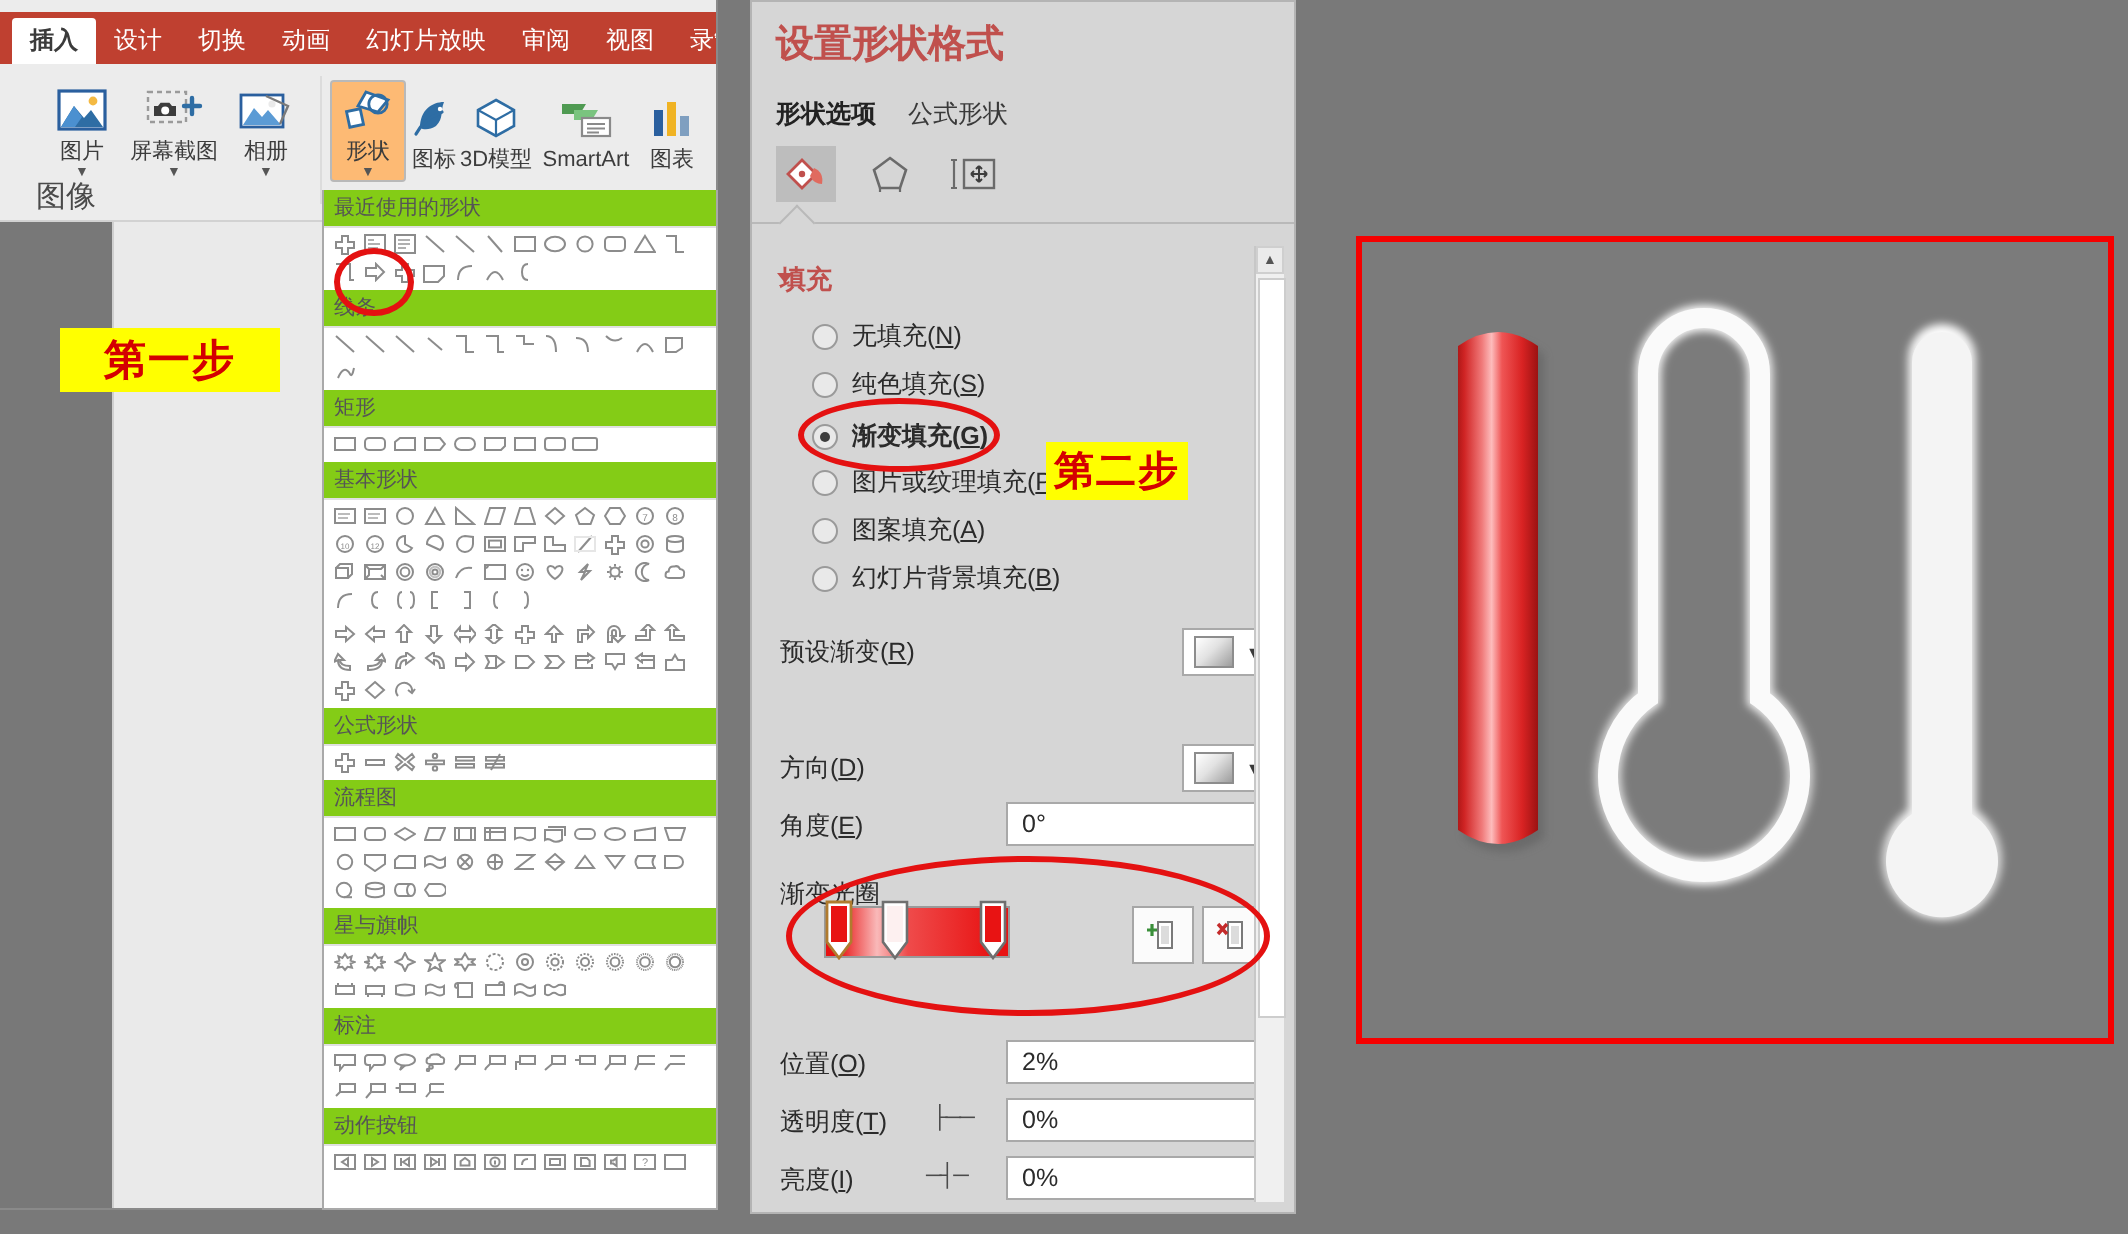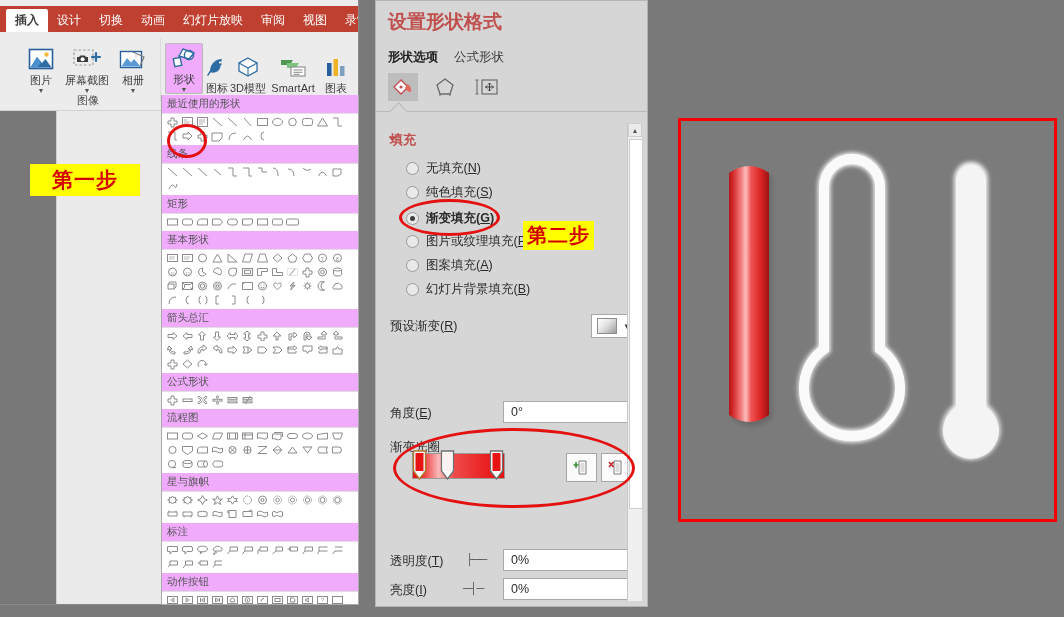--- a/index.html
+++ b/index.html
@@ -17,34 +17,34 @@
 
   .ribbon-tabs{position:absolute;left:0;top:6px;width:358px;height:26px;background:#c0392b;
     background:#bf4030;display:flex;align-items:flex-end;}
   .tab{color:#fff;font-size:12px;padding:4px 9px 5px 9px;white-space:nowrap;line-height:14px;}
   .tab.active{background:#ffffff;color:#3b3b3b;font-weight:bold;border-top-left-radius:2px;border-top-right-radius:2px;}
   .tab.first{margin-left:6px;}
 
   .ribbon-body{position:absolute;left:0;top:32px;width:358px;height:78px;background:#ececec;
     border-bottom:1px solid #d2d2d2;}
   .grp{position:absolute;top:0;height:78px;}
-  .grp-items{display:flex;align-items:flex-end;height:58px;padding-top:4px;}
-  .grp-label{position:absolute;bottom:2px;width:100%;text-align:center;font-size:11px;color:#4a4a4a;}
+  .grp-items{display:flex;align-items:center;height:58px;padding-top:4px;}
+  .grp-label{position:absolute;bottom:2px;width:100%;font-size:15px;color:#4a4a4a;}
   .grp-sep{position:absolute;top:6px;width:1px;height:64px;background:#dcdcdc;}
 
   .btn{width:46px;display:flex;flex-direction:column;align-items:center;cursor:default;}
   .btn .ico{height:28px;display:flex;align-items:center;justify-content:center;}
   .btn .cap{font-size:11px;color:#3c3c3c;text-align:center;line-height:12px;margin-top:1px;white-space:nowrap;}
   .btn .caret{font-size:7px;color:#555;line-height:7px;margin-top:1px;}
-  .btn.pressed{background:#f0abfc;border:1px solid #b9b9b9;border-radius:2px;}
+  .btn.pressed{background:#fdba74;border:1px solid #b9b9b9;border-radius:2px;}
 
   
   .gallery{position:absolute;left:161px;top:95px;width:196px;height:509px;background:#fff;
     border:1px solid #a9a9a9;border-top:none;overflow:hidden;}
-  .gal-head{background:#f0abfc;color:#555;font-size:10.5px;padding:2px 5px;border-bottom:1px solid #e0e0e0;}
+  .gal-head{background:#84cc16;color:#555;font-size:10.5px;padding:2px 5px;border-bottom:1px solid #e0e0e0;}
   .gal-row{display:flex;flex-wrap:wrap;padding:1px 3px 2px 3px;}
   .shp{width:15px;height:14px;display:flex;align-items:center;justify-content:center;}
   .shp svg{display:block;}
 
   .yellow-note{position:absolute;background:#ffff00;color:#d40000;font-weight:bold;
     font-family:"DejaVu Sans",sans-serif;letter-spacing:1px;white-space:nowrap;}
 
   
   .pane{position:absolute;left:375px;top:0;width:271px;height:605px;background:#d6d6d6;
     border:1px solid #b4b4b4;overflow:hidden;}
@@ -685,21 +685,20 @@
             <path d="M5 1 Q3 1 3 5 Q3 9 5 9" fill="none" stroke="#8c8c8c"></path>
           </svg>
         </div>
       <div class="shp">
           <svg width="8" height="10">
             <path d="M3 1 Q5 1 5 5 Q5 9 3 9" fill="none" stroke="#8c8c8c"></path>
           </svg>
         </div>
     </div>
 
-    <div class="gal-head">箭头总汇</div>
     <div class="gal-row">
       <div class="shp">
           <svg width="11" height="10">
             <path d="M1 3.5 h5 V1.5 l4 3.5 -4 3.5 V6.5 H1 Z" fill="none" stroke="#8c8c8c"></path>
           </svg>
         </div>
       <div class="shp">
           <svg width="11" height="10">
             <path d="M10 3.5 h-5 V1.5 L1 5 l4 3.5 V6.5 h5 Z" fill="none" stroke="#8c8c8c"></path>
           </svg>
@@ -1371,20 +1370,27 @@
 
     <div class="frow" style="top:313px;">
       <div class="flabel"><span>预设渐变</span>(<span class="u">R</span>)</div>
       <div class="ctlbox" style="left:201px;top:0;width:48px;height:22px;">
         <span class="swatch"></span>
         <span class="ddcaret">▼</span>
       </div>
     </div>
 
 
+    <div class="frow" style="top:371px;">
+      <div class="flabel"><span>方向</span>(<span class="u">D</span>)</div>
+      <div class="ctlbox" style="left:201px;top:0;width:48px;height:22px;">
+        <span class="swatch"></span>
+        <span class="ddcaret">▼</span>
+      </div>
+    </div>
 
     <div class="frow" style="top:400px;">
       <div class="flabel"><span>角度</span>(<span class="u">E</span>)</div>
       <div class="numbox" style="left:113px;top:0;width:136px;height:22px;">
         <span>0°</span>
         <span class="spin">
             <span>▲</span>
             <span>▼</span>
           </span>
       </div>
@@ -1420,20 +1426,30 @@
     </div>
     <div class="smallbtn" style="left:225px;top:452px;">
       <svg width="18" height="19" viewBox="0 0 18 19">
         <path d="M6 3 h7 v13 h-7 Z" fill="#fff" stroke="#7a7a7a" stroke-width="1"></path>
         <path d="M7.5 5 h4 v9 h-4 Z" fill="#dcdcdc"></path>
         <path d="M1 4 L5.5 9 M5.5 4 L1 9" stroke="#c42b2b" stroke-width="1.7"></path>
       </svg>
     </div>
 
 
+    <div class="frow" style="top:519px;">
+      <div class="flabel"><span>位置</span>(<span class="u">O</span>)</div>
+      <div class="numbox" style="left:113px;top:0;width:136px;height:22px;">
+        <span>2%</span>
+        <span class="spin">
+            <span>▲</span>
+            <span>▼</span>
+          </span>
+      </div>
+    </div>
 
     <div class="frow" style="top:548px;">
       <div class="flabel"><span>透明度</span>(<span class="u">T</span>)</div>
       <div class="slider-tick" style="left:76px;top:4px;">├──</div>
       <div class="numbox" style="left:113px;top:0;width:136px;height:22px;">
         <span>0%</span>
         <span class="spin">
             <span>▲</span>
             <span>▼</span>
           </span>

